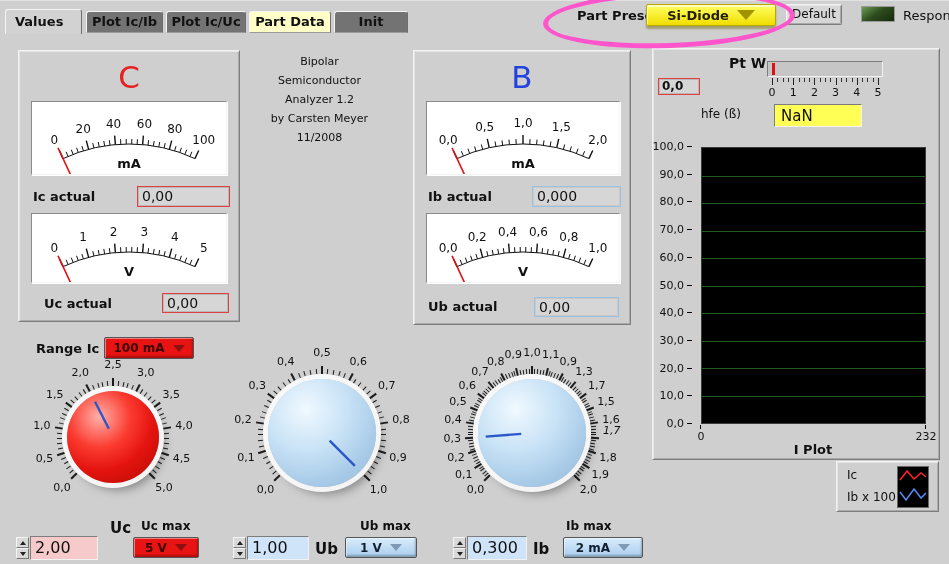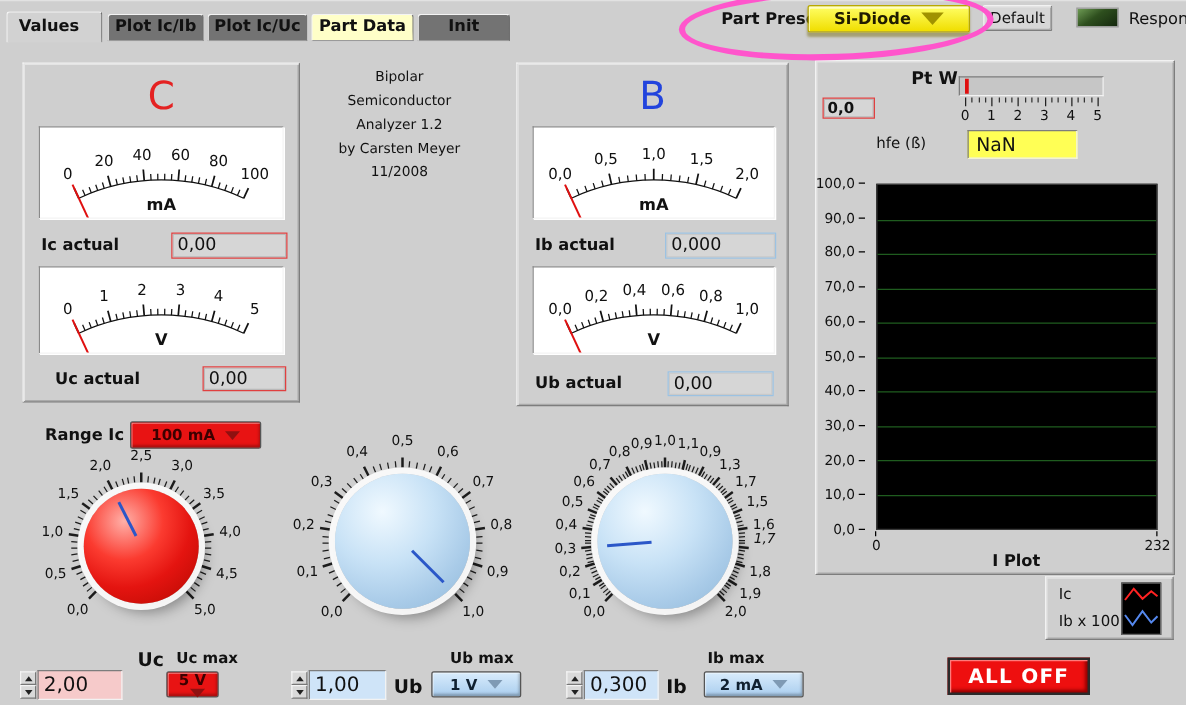--- a/index.html
+++ b/index.html
@@ -323,21 +323,21 @@
     <div class="abs" style="left:10px;top:28px;font-size:12px;">Ib x 100</div>
     <div class="abs" id="legend-swatch" style="left:60px;top:4px;width:32px;height:42px;background:#000;border:1px solid #666;">
         <svg class="zz" viewBox="0 0 30 40" width="30" height="40">
     <polyline points="2,13 9,4 16,12 23,6 28,10" fill="none" stroke="#ff2222" stroke-width="1.6"></polyline>
     <polyline points="2,25 8,33 16,22 23,31 28,26" fill="none" stroke="#5588ee" stroke-width="1.6"></polyline>
   </svg>
       </div>
   </div>
 
   <div class="abs lbl" style="left:36px;top:341px;">Range Ic</div>
-  <div class="dd dd-red allround" style="left:104px;top:337px;width:105px;height:22px;">
+  <div class="dd dd-red allround" style="left:104px;top:337px;width:90px;height:22px;">
     <span>100 mA</span>
     <span class="arr"></span>
   </div>
 
   <div class="knob-wrap" style="left:18px;top:342px;width:190px;height:190px;">
       <div class="knob-tick" style="width: 2px; height: 8px; left: 55.1091px; top: 129.891px; transform: rotate(-135deg);"></div>
       <div class="knob-tick" style="width: 1px; height: 5px; left: 53.2775px; top: 126.602px; transform: rotate(-129.6deg);"></div>
       <div class="knob-tick" style="width: 1px; height: 5px; left: 50.2512px; top: 122.571px; transform: rotate(-124.2deg);"></div>
       <div class="knob-tick" style="width: 1px; height: 5px; left: 47.6176px; top: 118.274px; transform: rotate(-118.8deg);"></div>
       <div class="knob-tick" style="width: 1px; height: 5px; left: 45.4001px; top: 113.747px; transform: rotate(-113.4deg);"></div>
@@ -604,21 +604,21 @@
     <div class="spin-btn up">
         <span class="tri-up"></span>
       </div>
     <div class="spin-btn dn">
         <span class="tri-dn"></span>
       </div>
   </div>
   <div class="field sunken" style="left:30px;top:536px;width:68px;height:24px;background:#f6caca;font-size:16px;">2,00</div>
   <div class="abs lbl" style="left:110px;top:519px;font-size:15px;">Uc</div>
   <div class="abs lbl" style="left:141px;top:519px;font-size:12px;">Uc max</div>
-  <div class="dd dd-red allround" style="left:133px;top:537px;width:42px;height:21px;flex-direction:column;">
+  <div class="dd dd-red allround" style="left:133px;top:537px;width:66px;height:21px;">
     <span>5 V</span>
     <span class="arr"></span>
   </div>
 
   <div class="spinner" style="left:233px;top:537px;">
     <div class="spin-btn up">
         <span class="tri-up"></span>
       </div>
     <div class="spin-btn dn">
         <span class="tri-dn"></span>
@@ -641,15 +641,14 @@
       </div>
   </div>
   <div class="field sunken" style="left:467px;top:536px;width:60px;height:24px;background:#cfe4f8;font-size:16px;">0,300</div>
   <div class="abs lbl" style="left:533px;top:540px;font-size:15px;">Ib</div>
   <div class="abs lbl" style="left:566px;top:519px;font-size:12px;">Ib max</div>
   <div class="dd dd-blue allround" style="left:563px;top:537px;width:80px;height:21px;">
     <span>2 mA</span>
     <span class="arr"></span>
   </div>
 
-  <div class="abs" style="left:758px;top:526px;width:114px;height:30px;background:#ee0f0f;border:2px solid #2a2a2a;box-shadow:inset 1px 1px 0 #ff7a7a, inset -2px -2px 3px #8f0000;color:#fff;font-weight:bold;font-size:16px;text-align:center;line-height:26px;letter-spacing:1px;"><span>ALL OFF</span></div>
 
 </div>
 
 </body></html>

